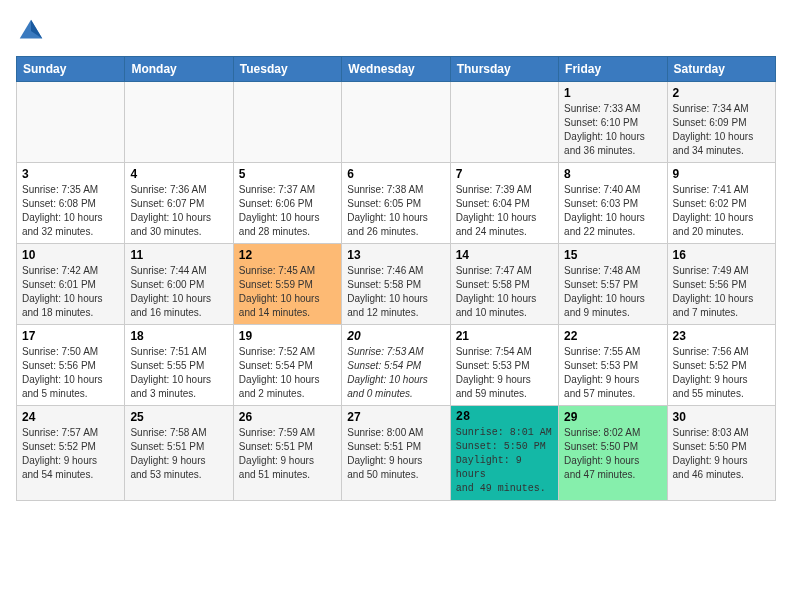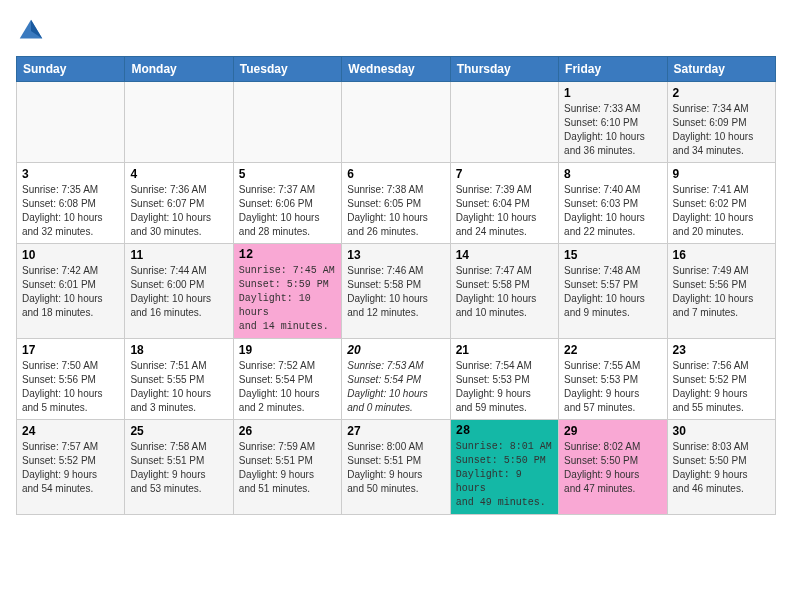--- a/index.html
+++ b/index.html
@@ -175,21 +175,21 @@
       </tr>
       <tr>
         <td style="background: rgb(245, 245, 245);">
           <span class="day-num">10</span>
           <div class="day-info">Sunrise: 7:42 AM<br>Sunset: 6:01 PM<br>Daylight: 10 hours<br>and 18 minutes.</div>
         </td>
         <td style="background: rgb(245, 245, 245);">
           <span class="day-num">11</span>
           <div class="day-info">Sunrise: 7:44 AM<br>Sunset: 6:00 PM<br>Daylight: 10 hours<br>and 16 minutes.</div>
         </td>
-        <td style="background: #f9a8d4; font-family: Liberation Mono, monospace;">
+        <td style="background: #fdba74;">
           <span class="day-num">12</span>
           <div class="day-info">Sunrise: 7:45 AM<br>Sunset: 5:59 PM<br>Daylight: 10 hours<br>and 14 minutes.</div>
         </td>
         <td style="background: rgb(245, 245, 245);">
           <span class="day-num">13</span>
           <div class="day-info">Sunrise: 7:46 AM<br>Sunset: 5:58 PM<br>Daylight: 10 hours<br>and 12 minutes.</div>
         </td>
         <td style="background: rgb(245, 245, 245);">
           <span class="day-num">14</span>
           <div class="day-info">Sunrise: 7:47 AM<br>Sunset: 5:58 PM<br>Daylight: 10 hours<br>and 10 minutes.</div>
@@ -247,21 +247,21 @@
           <div class="day-info">Sunrise: 7:59 AM<br>Sunset: 5:51 PM<br>Daylight: 9 hours<br>and 51 minutes.</div>
         </td>
         <td style="background: rgb(245, 245, 245);">
           <span class="day-num">27</span>
           <div class="day-info">Sunrise: 8:00 AM<br>Sunset: 5:51 PM<br>Daylight: 9 hours<br>and 50 minutes.</div>
         </td>
         <td style="background: #14b8a6; font-family: Liberation Mono, monospace;">
           <span class="day-num">28</span>
           <div class="day-info">Sunrise: 8:01 AM<br>Sunset: 5:50 PM<br>Daylight: 9 hours<br>and 49 minutes.</div>
         </td>
-        <td style="background: #f9a8d4;">
+        <td style="background: #86efac;">
           <span class="day-num">29</span>
           <div class="day-info">Sunrise: 8:02 AM<br>Sunset: 5:50 PM<br>Daylight: 9 hours<br>and 47 minutes.</div>
         </td>
         <td style="background: rgb(245, 245, 245);">
           <span class="day-num">30</span>
           <div class="day-info">Sunrise: 8:03 AM<br>Sunset: 5:50 PM<br>Daylight: 9 hours<br>and 46 minutes.</div>
         </td>
       </tr>
     </tbody>
 </table>

